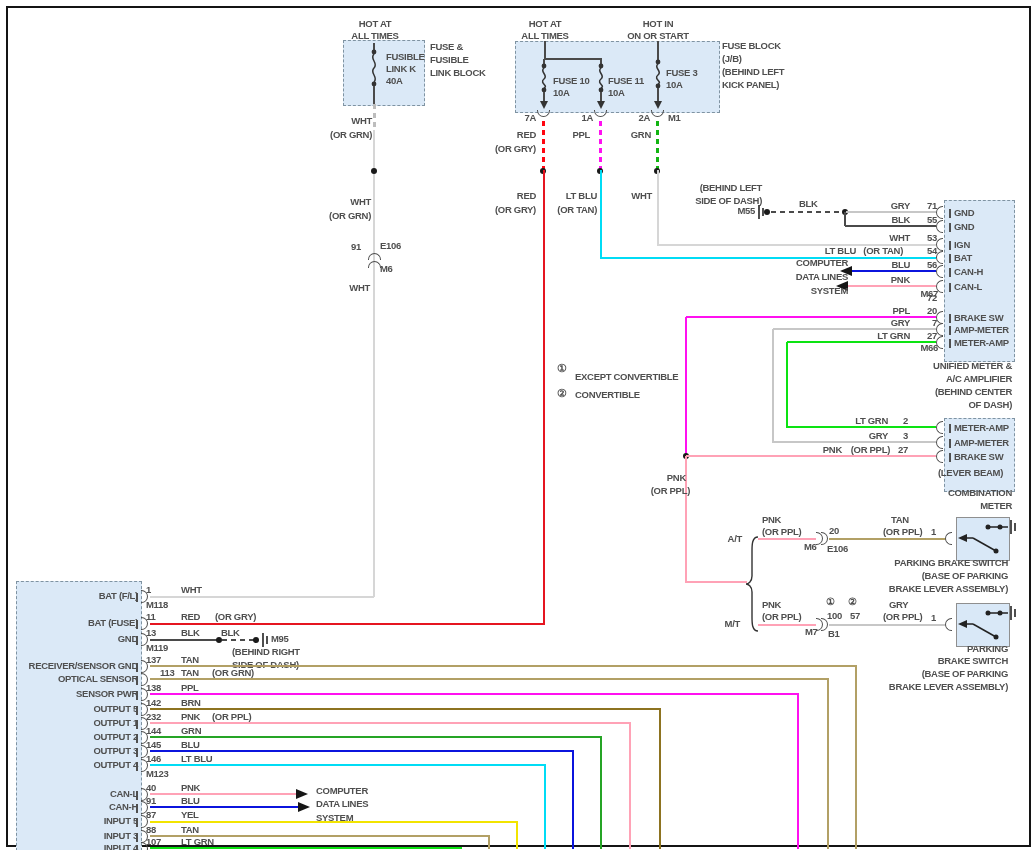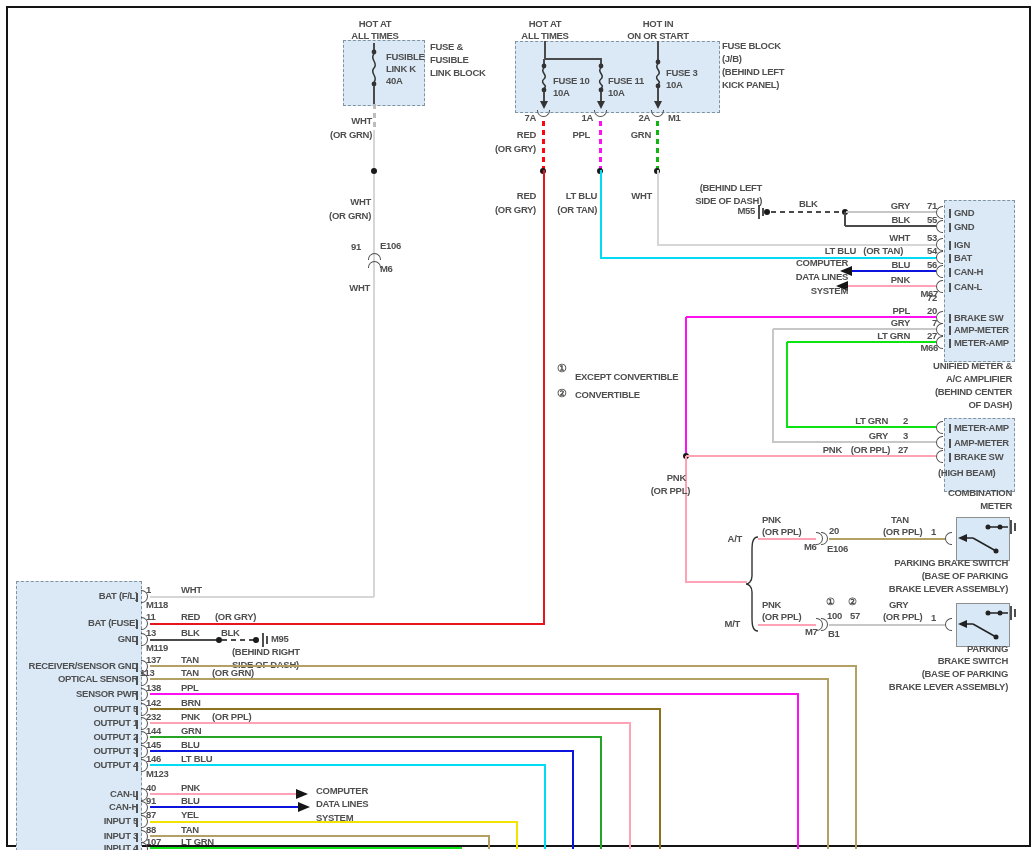--- a/index.html
+++ b/index.html
@@ -190,21 +190,21 @@
   <div class="w pnk" style="left:685px;top:581px;width:62px;height:2px"></div>
   <div class="t ra" style="left:686px;top:473px">PNK</div>
   <div class="t ra" style="left:690px;top:486px">(OR PPL)</div>
 
   <div class="t" style="left:557px;top:363px;font-size:11px">①</div>
   <div class="t" style="left:575px;top:372px">EXCEPT CONVERTIBLE</div>
   <div class="t" style="left:557px;top:388px;font-size:11px">②</div>
   <div class="t" style="left:575px;top:390px">CONVERTIBLE</div>
 
   <div class="box" style="left:944px;top:418px;width:69px;height:72px"></div>
-  <div class="t" style="left:938px;top:468px">(HIGH BEAM)</div>
+  <div class="t" style="left:938px;top:468px">(LEVER BEAM)</div>
   <div class="t ra" style="left:1012px;top:488px">COMBINATION</div>
   <div class="t ra" style="left:1012px;top:501px">METER</div>
 
   <svg style="left:746px;top:536px" width="13" height="96">
     <path d="M12,1 C6,1 6,9 6,15 L6,40 C6,46 2,48 0,48 C2,48 6,50 6,56 L6,81 C6,87 6,95 12,95" fill="none" stroke="#333" stroke-width="1.4"></path>
     </svg>
   <div class="t ra" style="left:742px;top:534px">A/T</div>
   <div class="w pnk" style="left:758px;top:538px;width:58px;height:2px"></div>
   <div class="arc arc-r" style="left:816px;top:532px"></div>
   <div class="arc arc-r" style="left:821px;top:532px"></div>
@@ -334,21 +334,21 @@
     <div class="t" style="left:221px;top:628px">BLK</div>
     <div class="t u" style="left:146px;top:643px">M119</div>
     <div class="t ra" style="left:138px;top:661px">RECEIVER/SENSOR GND</div>
     <div class="stub" style="left:136px;top:663px"></div>
     <div class="arc arc-r" style="left:141px;top:660px"></div>
     <div class="t" style="left:146px;top:655px">137</div>
     <div class="t" style="left:181px;top:655px">TAN</div>
     <div class="t ra" style="left:138px;top:674px">OPTICAL SENSOR</div>
     <div class="stub" style="left:136px;top:676px"></div>
     <div class="arc arc-r" style="left:141px;top:673px"></div>
-    <div class="t" style="left:140px;top:668px">113</div>
+    <div class="t" style="left:160px;top:668px">113</div>
     <div class="t" style="left:181px;top:668px">TAN</div>
     <div class="t" style="left:212px;top:668px">(OR GRN)</div>
     <div class="t ra" style="left:138px;top:689px">SENSOR PWR</div>
     <div class="stub" style="left:136px;top:691px"></div>
     <div class="arc arc-r" style="left:141px;top:688px"></div>
     <div class="t" style="left:146px;top:683px">138</div>
     <div class="t" style="left:181px;top:683px">PPL</div>
     <div class="t ra" style="left:138px;top:704px">OUTPUT 5</div>
     <div class="stub" style="left:136px;top:706px"></div>
     <div class="arc arc-r" style="left:141px;top:703px"></div>

